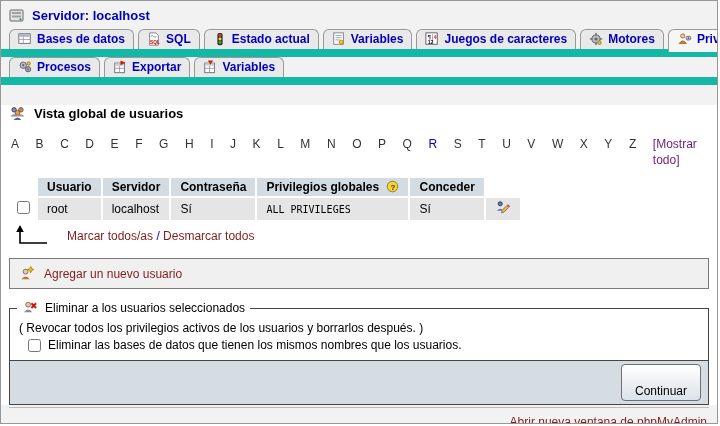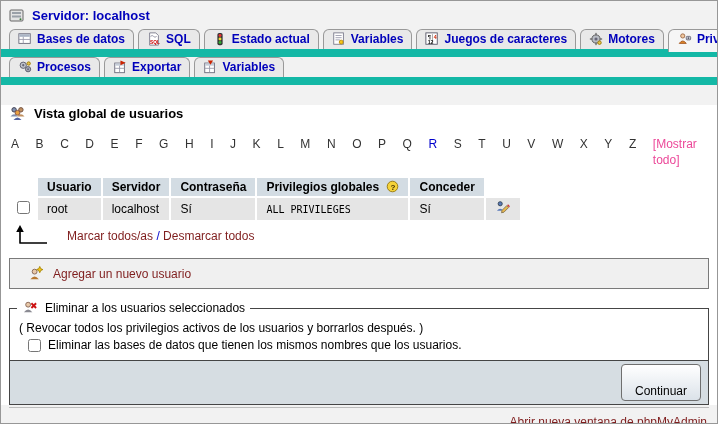--- a/index.html
+++ b/index.html
@@ -21,37 +21,37 @@
 
   
   .content { background:#fff; padding:0 8px; }
   .page-title { display:flex; align-items:center; gap:8px; font-size:13px; font-weight:bold;
                 color:#000; margin:20px 0 6px; }
 
   .alphabet { display:flex; justify-content:space-between; align-items:flex-start;
               font-size:12px; margin:16px 2px 8px; }
   .letter { color:#333; text-decoration:none; }
   .letter.link { color:#0000cc; }
-  .show-all { color:#ec4899; width:54px; line-height:1.3; text-decoration:none; display:inline-block; }
+  .show-all { color:#701a75; width:54px; line-height:1.3; text-decoration:none; display:inline-block; }
 
   table.users { border-collapse:separate; border-spacing:2px; font-size:12px; margin:2px 0 0 0; }
   table.users th { background:#d3dce3; font-weight:bold; text-align:left; padding:2px 9px; white-space:nowrap; }
   table.users td { background:#e5e5e5; padding:2px 9px; white-space:nowrap; }
   table.users th.plain, table.users td.plain { background:transparent; padding:2px 6px; }
   td.mono { font-family:"DejaVu Sans Mono", monospace; font-size:10px; }
   td.action { text-align:center; padding:1px 10px; }
   input[type=checkbox] { margin:0; width:13px; height:13px; }
 
   .select-row { display:flex; align-items:flex-end; gap:16px; margin:2px 0 0 6px; font-size:12px; }
   .select-row .links { padding-bottom:1px; }
   a.blue { color:#7f1d1d; text-decoration:none; }
   .sep { color:#0000cc; }
 
   .fieldset-add { border:1px solid #7a7a7a; background:#f0f0f0; margin-top:14px;
-                  padding:7px 18px; display:flex; align-items:center; gap:9px; font-size:12px; }
+                  padding:7px 9px; display:flex; align-items:center; gap:9px; font-size:12px; }
 
   .fieldset-del { border:1px solid #454545; background:#fff; margin-top:19px; position:relative;
                   padding:12px 9px 7px; font-size:12px; }
   .fieldset-del .legend { position:absolute; top:-9px; left:7px; background:#fff; padding:0 5px;
                           display:flex; align-items:center; gap:7px; font-size:12px; color:#000; }
   .note { margin:0 0 3px 0; }
   .drop-row { display:flex; align-items:center; gap:7px; margin:3px 0 1px 9px; }
 
   .fieldset-footer { border:1px solid #454545; border-top:none; background:#d6dde2;
                      padding:3px 7px; display:flex; justify-content:flex-end; }

